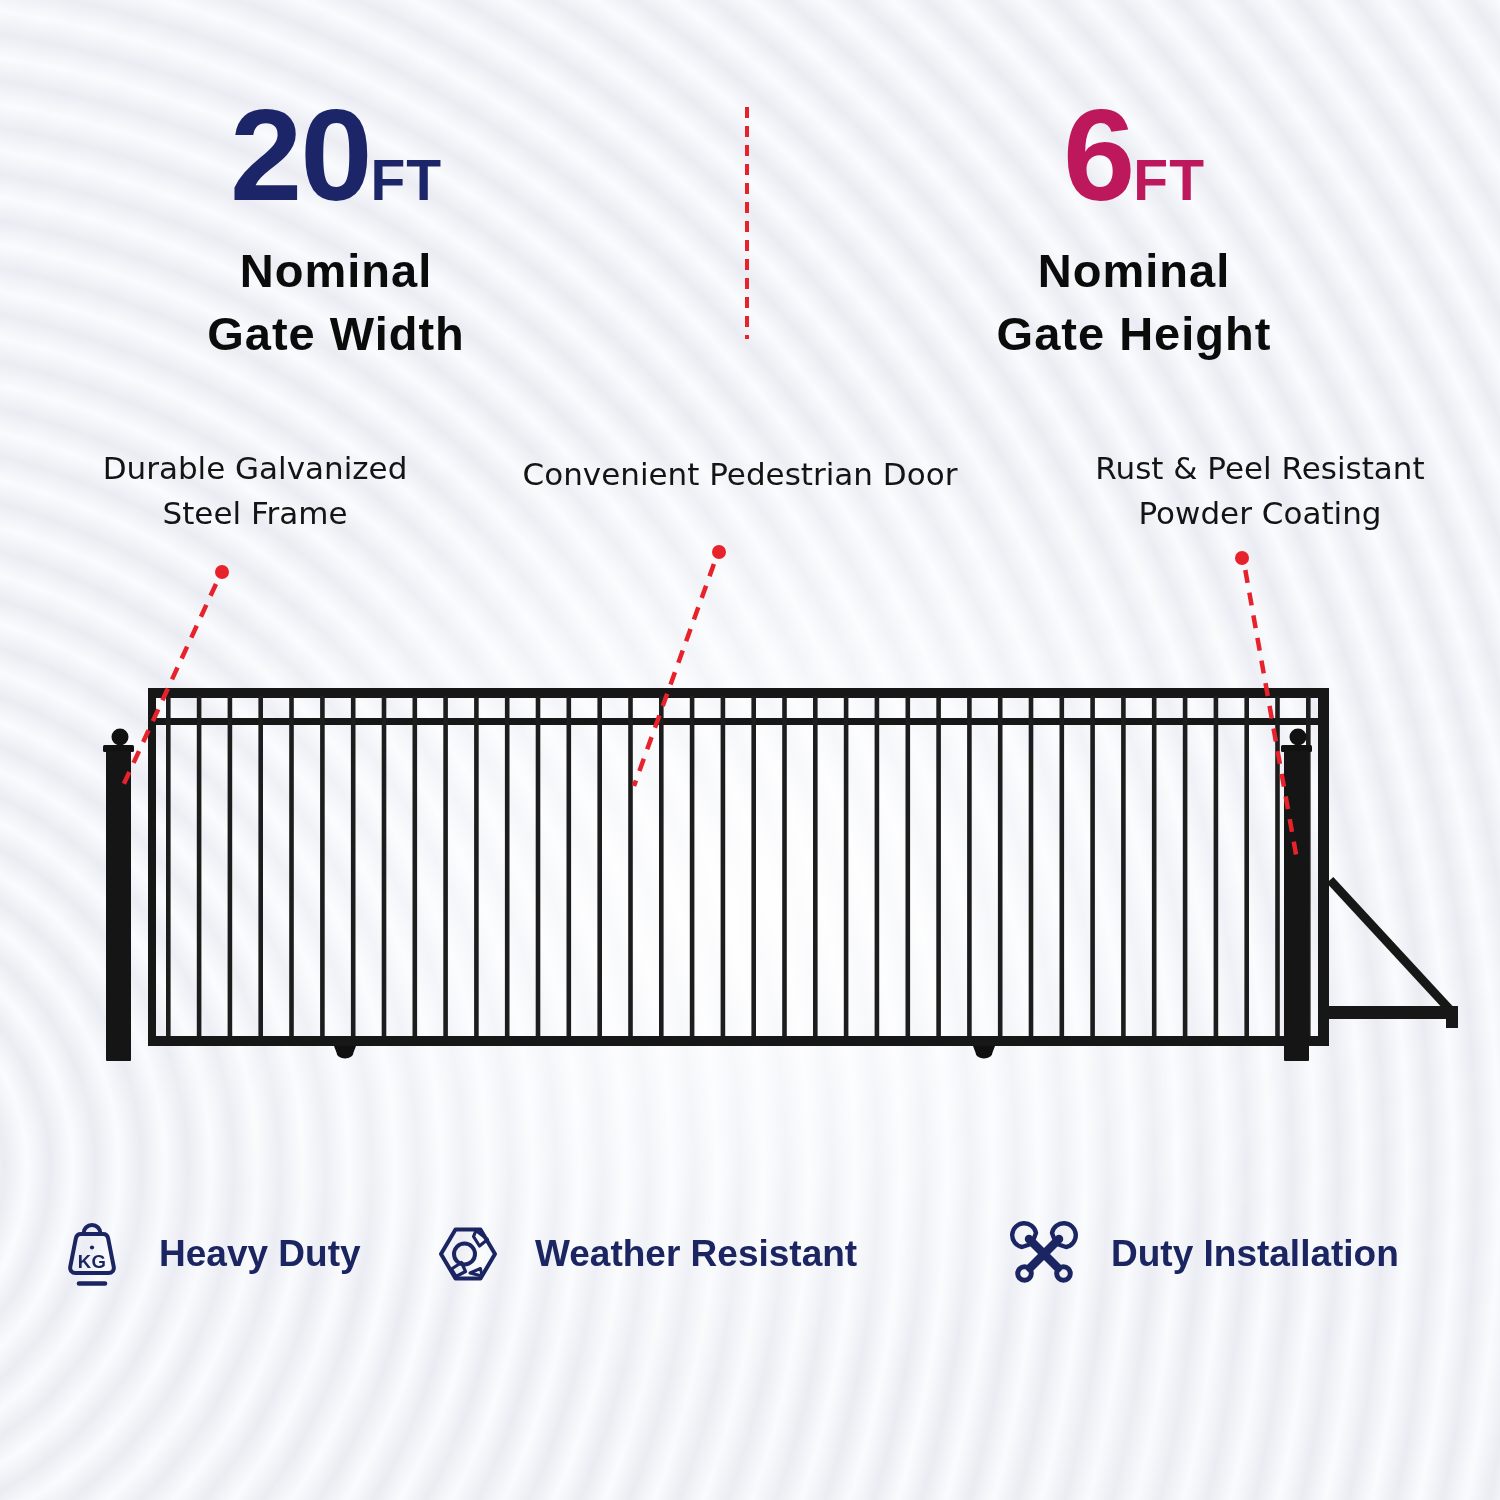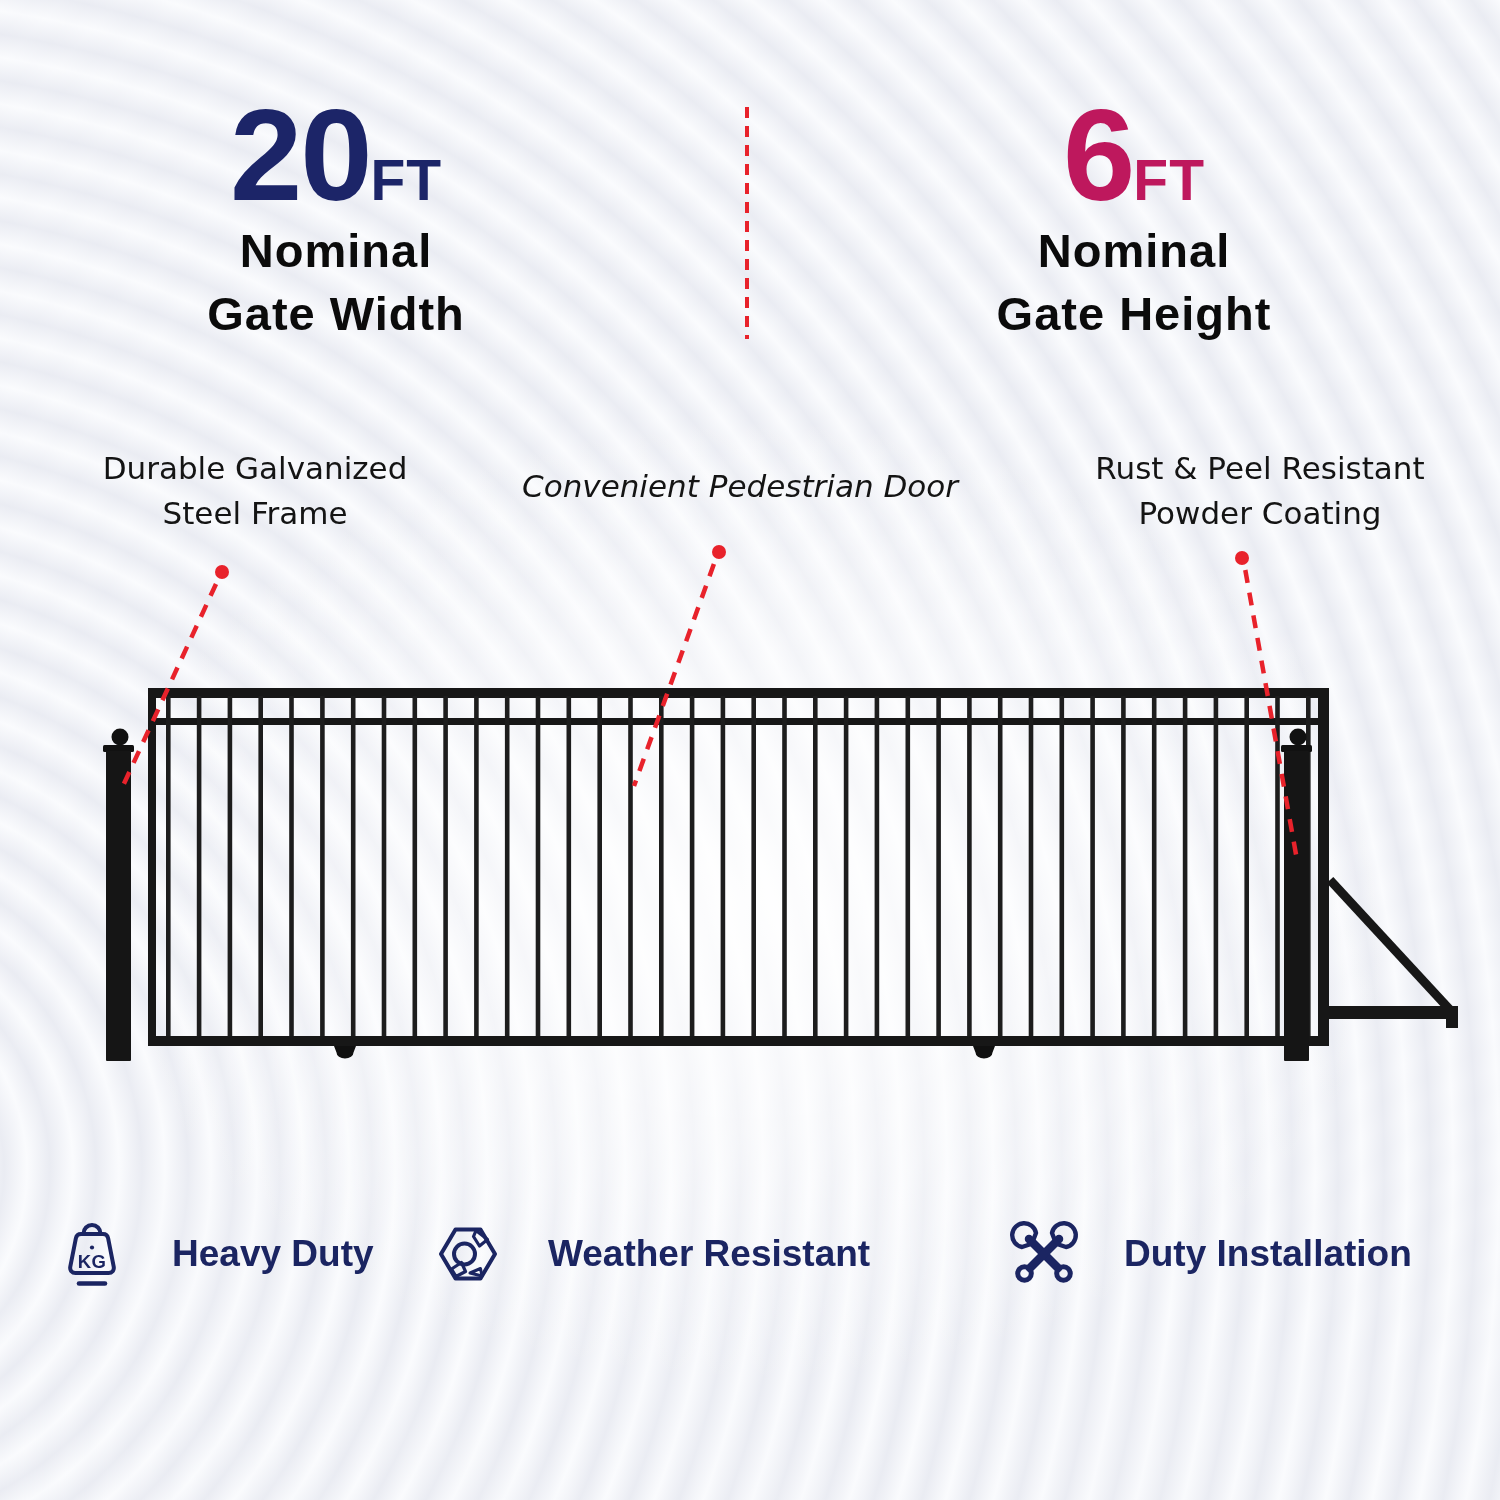--- a/index.html
+++ b/index.html
@@ -11,25 +11,25 @@
       radial-gradient(950px 700px at 50% 60%, rgba(255,255,255,0.9), rgba(255,255,255,0) 70%),
       repeating-radial-gradient(circle at -12% 78%, rgba(233,235,242,0.85) 0px, rgba(251,252,254,0.85) 23px, rgba(233,235,242,0.85) 46px),
       repeating-radial-gradient(circle at 112% 104%, rgba(234,236,243,0.55) 0px, rgba(250,251,253,0.55) 21px, rgba(234,236,243,0.55) 42px);
   }
   .abs{position:absolute;}
   
   .spec-block{width:420px;text-align:center;}
   .spec-number{line-height:1;white-space:nowrap;}
   .spec-number .num{font-size:130px;font-weight:800;letter-spacing:-2px;}
   .spec-number .unit{font-size:57px;font-weight:800;letter-spacing:1px;}
-  .spec-label{font-size:47px;font-weight:700;color:#0b0b0b;line-height:1.34;letter-spacing:1px;}
+  .spec-label{margin-top:20px;font-size:47px;font-weight:700;color:#0b0b0b;line-height:1.34;letter-spacing:1px;}
   
   .callout-text{text-align:center;color:#141414;font-family:"DejaVu Sans",sans-serif;font-size:31px;line-height:1.45;}
   
-  .feature{display:flex;align-items:center;gap:44px;height:76px;}
+  .feature{display:flex;align-items:center;gap:31px;height:76px;}
   .feature .icon{width:72px;height:72px;flex:0 0 auto;}
   .feature .label{font-size:37px;font-weight:700;white-space:nowrap;}
   svg text{font-family:"Liberation Sans",sans-serif;}
   #gate-svg{position:absolute;inset:0;width:1500px;height:1500px;}
 </style>
 </head>
 <body>
 
 <div class="abs spec-block" style="left:126px;top:90px;">
   <div class="spec-number" style="color:#1c2568;">
@@ -49,21 +49,21 @@
     <div>Nominal</div>
     <div>Gate Height</div>
   </div>
 </div>
 
 <div class="abs callout-text" style="left:75px;top:446px;width:360px;">
   <div>Durable Galvanized</div>
   <div>Steel Frame</div>
 </div>
 
-<div class="abs callout-text" style="left:475px;top:464px;width:530px;font-style:italic;">
+<div class="abs callout-text" style="left:475px;top:452px;width:530px;">
   <div>Convenient Pedestrian Door</div>
 </div>
 
 <div class="abs callout-text" style="left:1050px;top:446px;width:420px;">
   <div>Rust &amp; Peel Resistant</div>
   <div>Powder Coating</div>
 </div>
 
 <svg id="gate-svg" viewBox="0 0 1500 1500">
     <rect x="148" y="688" width="1181" height="10" fill="#171717"></rect>

